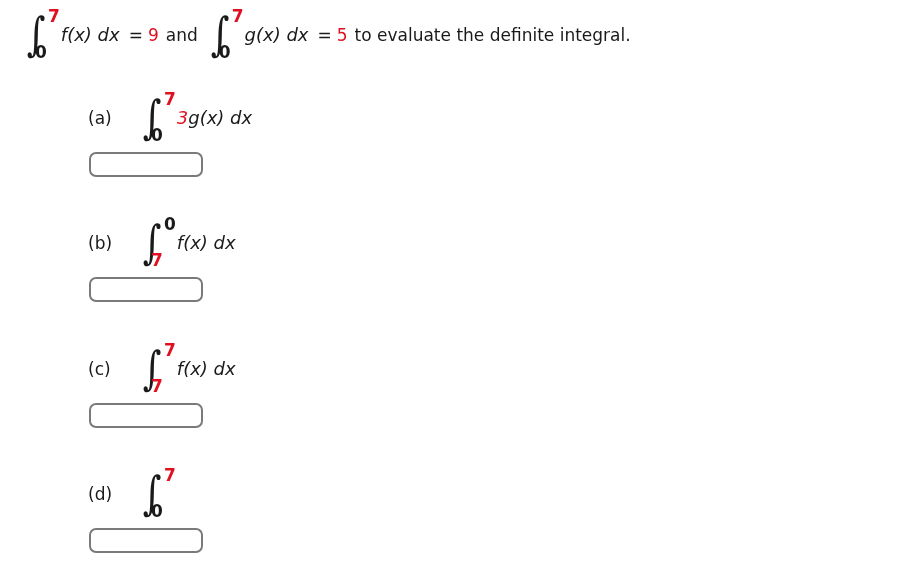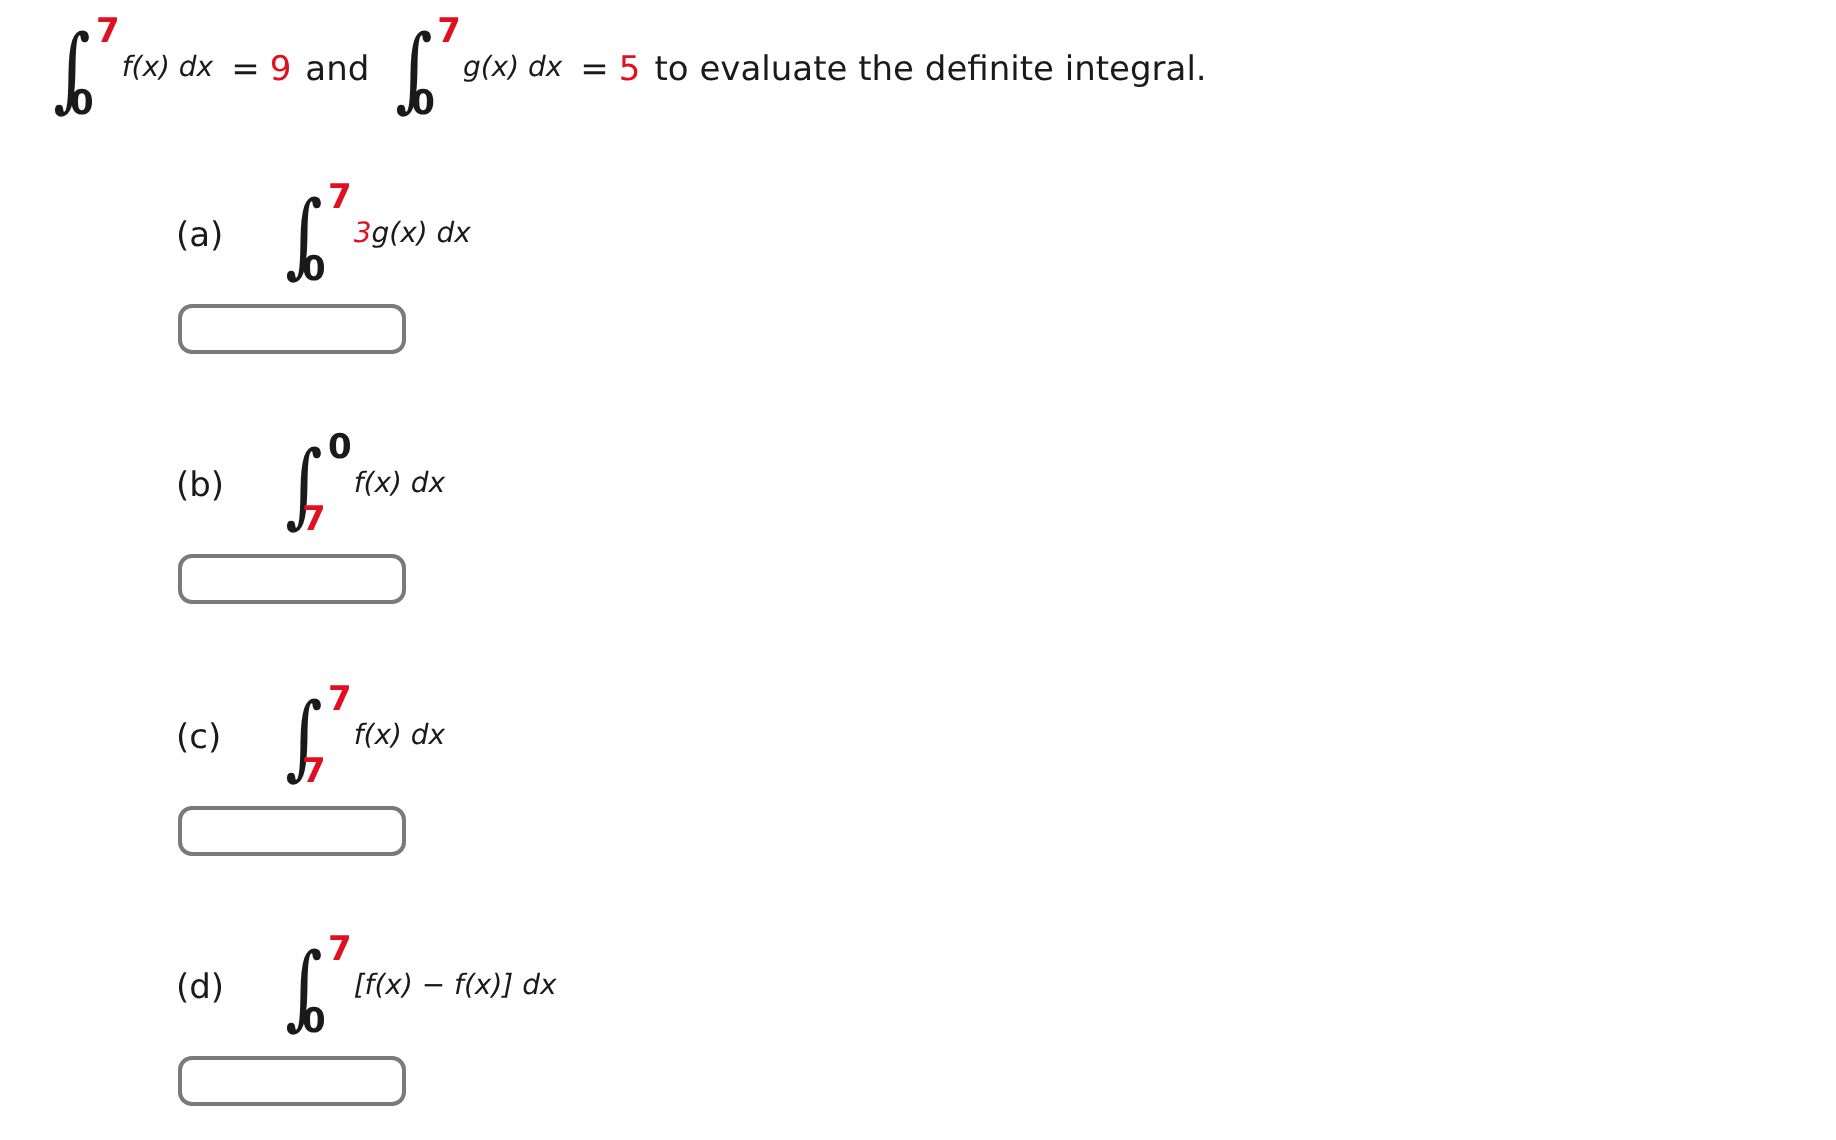--- a/index.html
+++ b/index.html
@@ -56,21 +56,21 @@
     top: -3px;
     left: 5px;
   }
   .int-lower {
     position: relative;
     top: 3px;
     left: -8px;
   }
   .int-body {
     margin-left: 6px;
-    font-size: 14px;
+    font-size: 18px;
     white-space: nowrap;
   }
 
   
   .header-line {
     position: absolute;
     left: 20px;
     top: 10px;
     font-size: 17px;
     white-space: nowrap;
@@ -197,19 +197,16 @@
 
 <div class="part" style="top:468px;">
   <div class="part-row">
     <span class="part-label">(d)</span>
     <span class="integral">
       <span class="int-sign">∫</span>
       <span class="int-limits">
         <span class="int-upper red">7</span>
         <span class="int-lower black">0</span>
       </span>
-      <span class="int-body">
-        <span class="red mathvar"></span><span class="mathvar">[f(x) − f(x)] dx</span>
-      </span>
     </span>
   </div>
   <input class="answer-box" type="text" placeholder="" style="">
 </div>
 
 </body></html>

